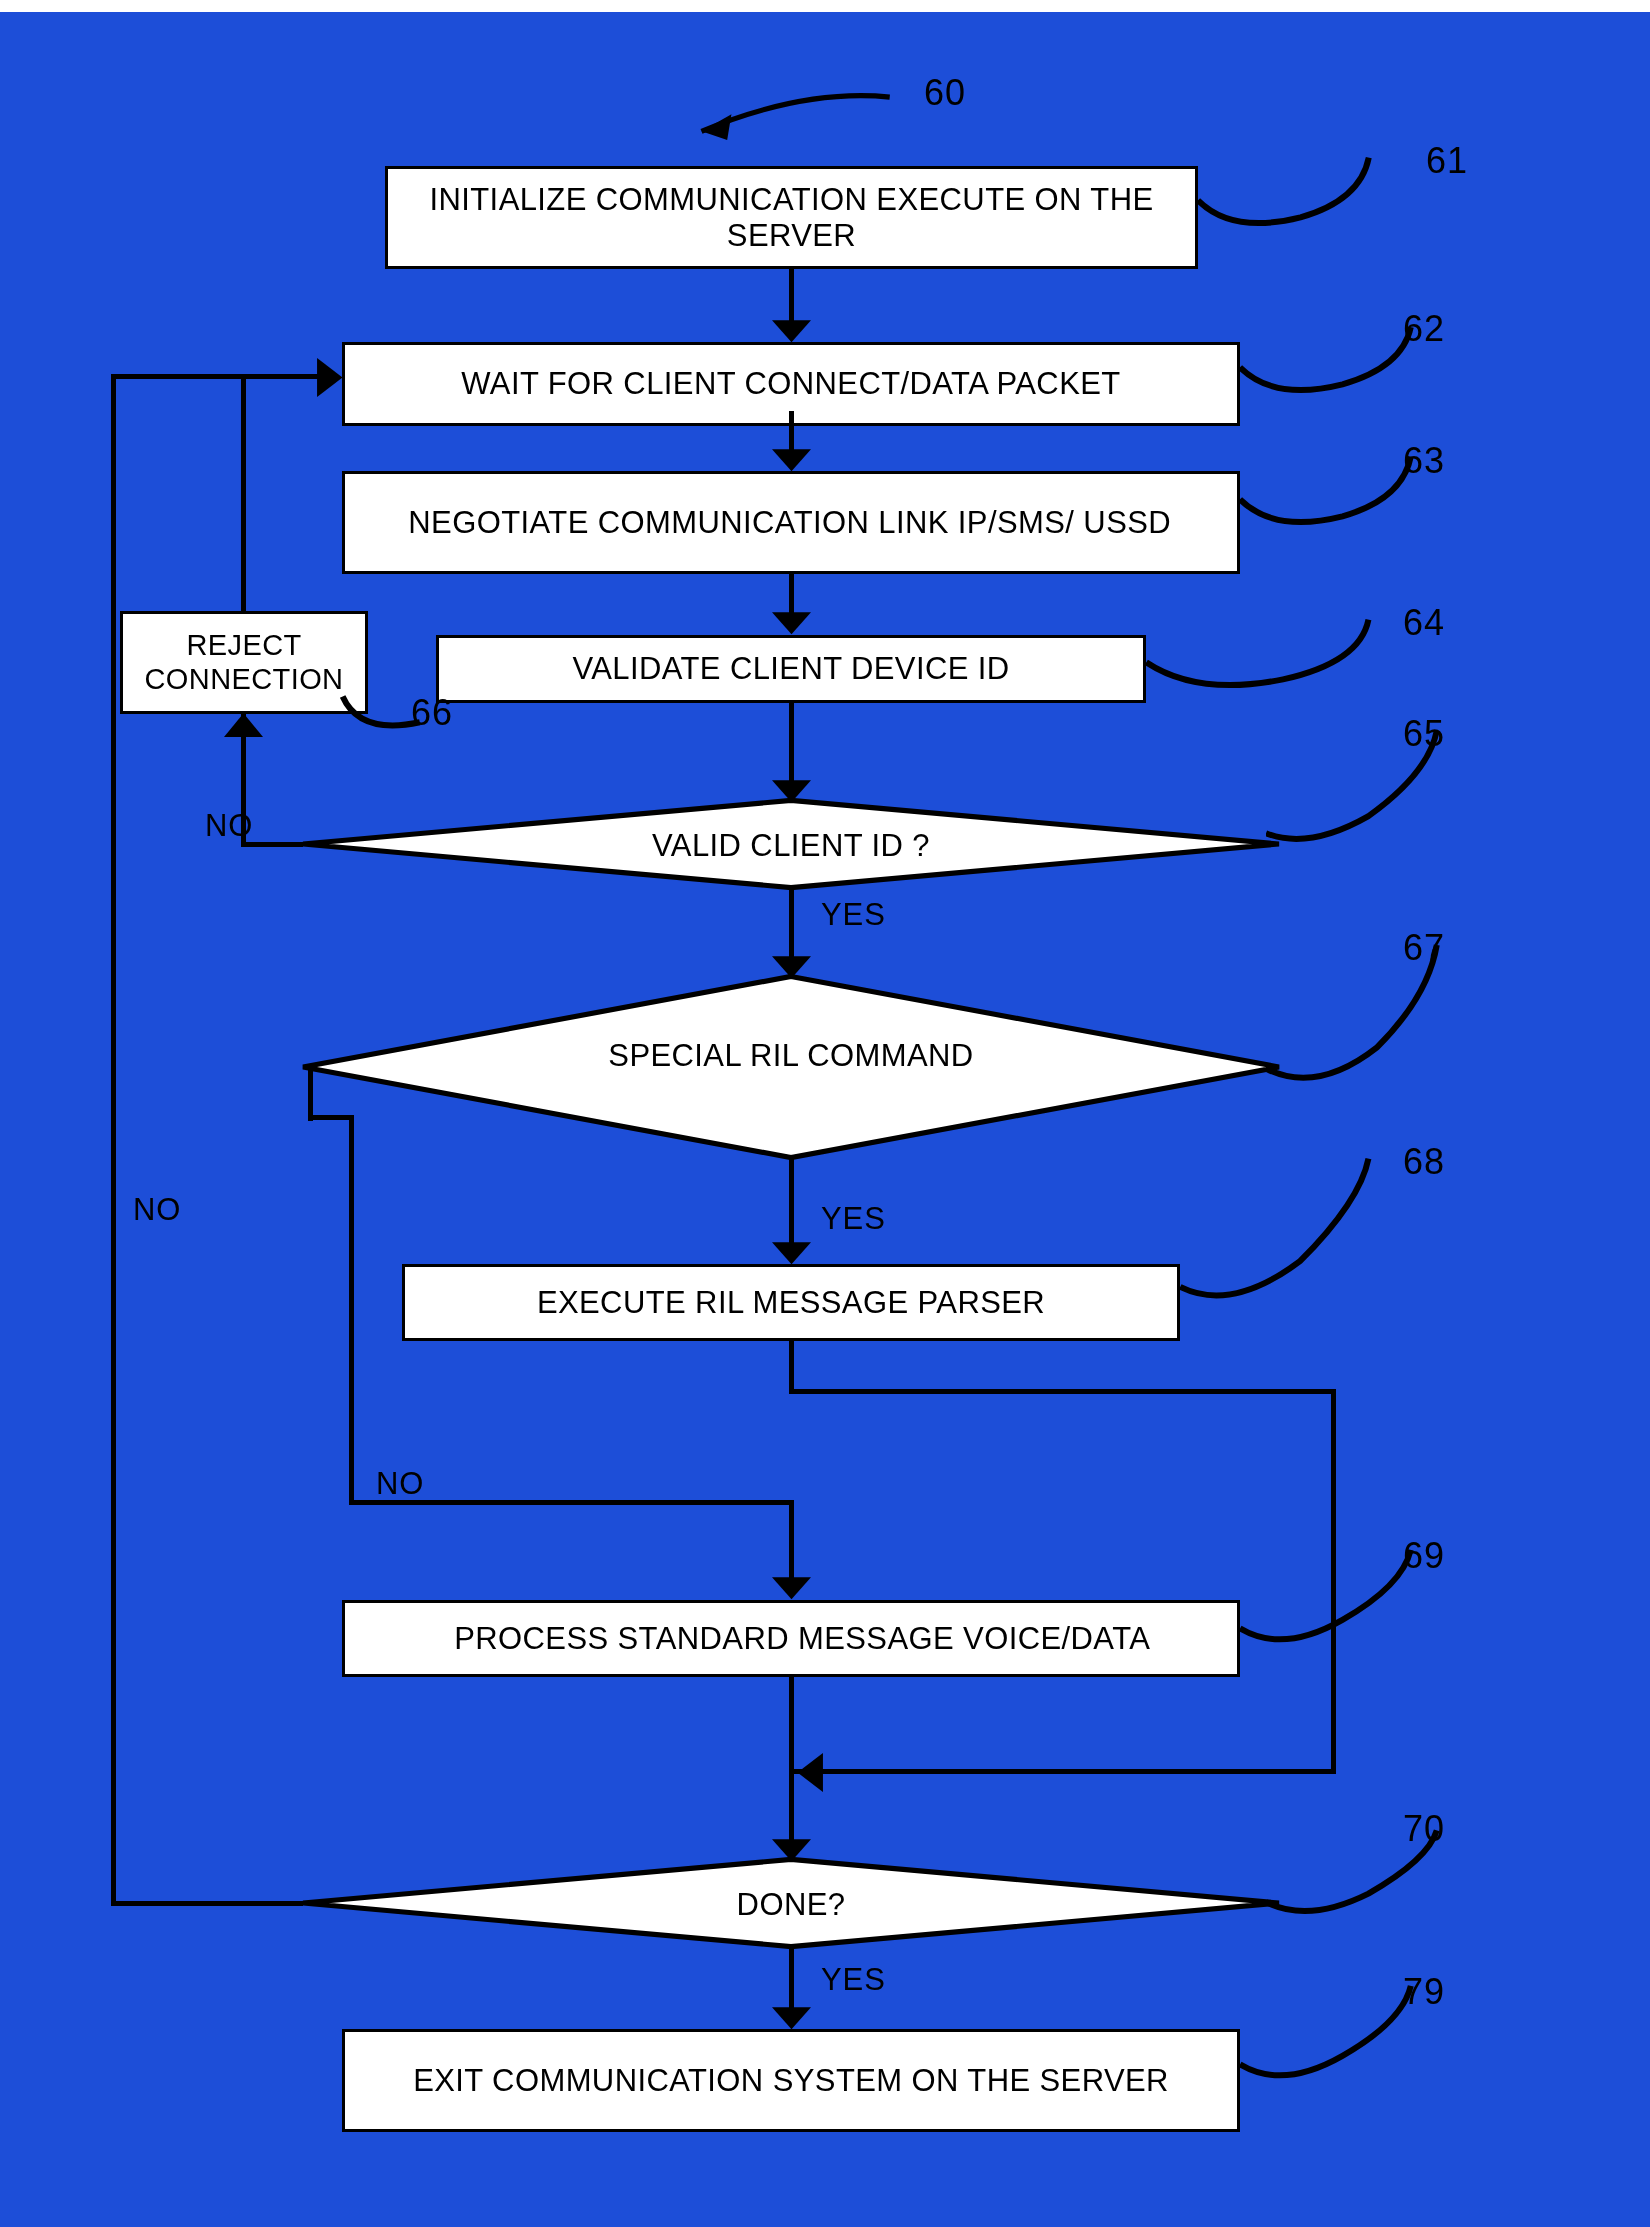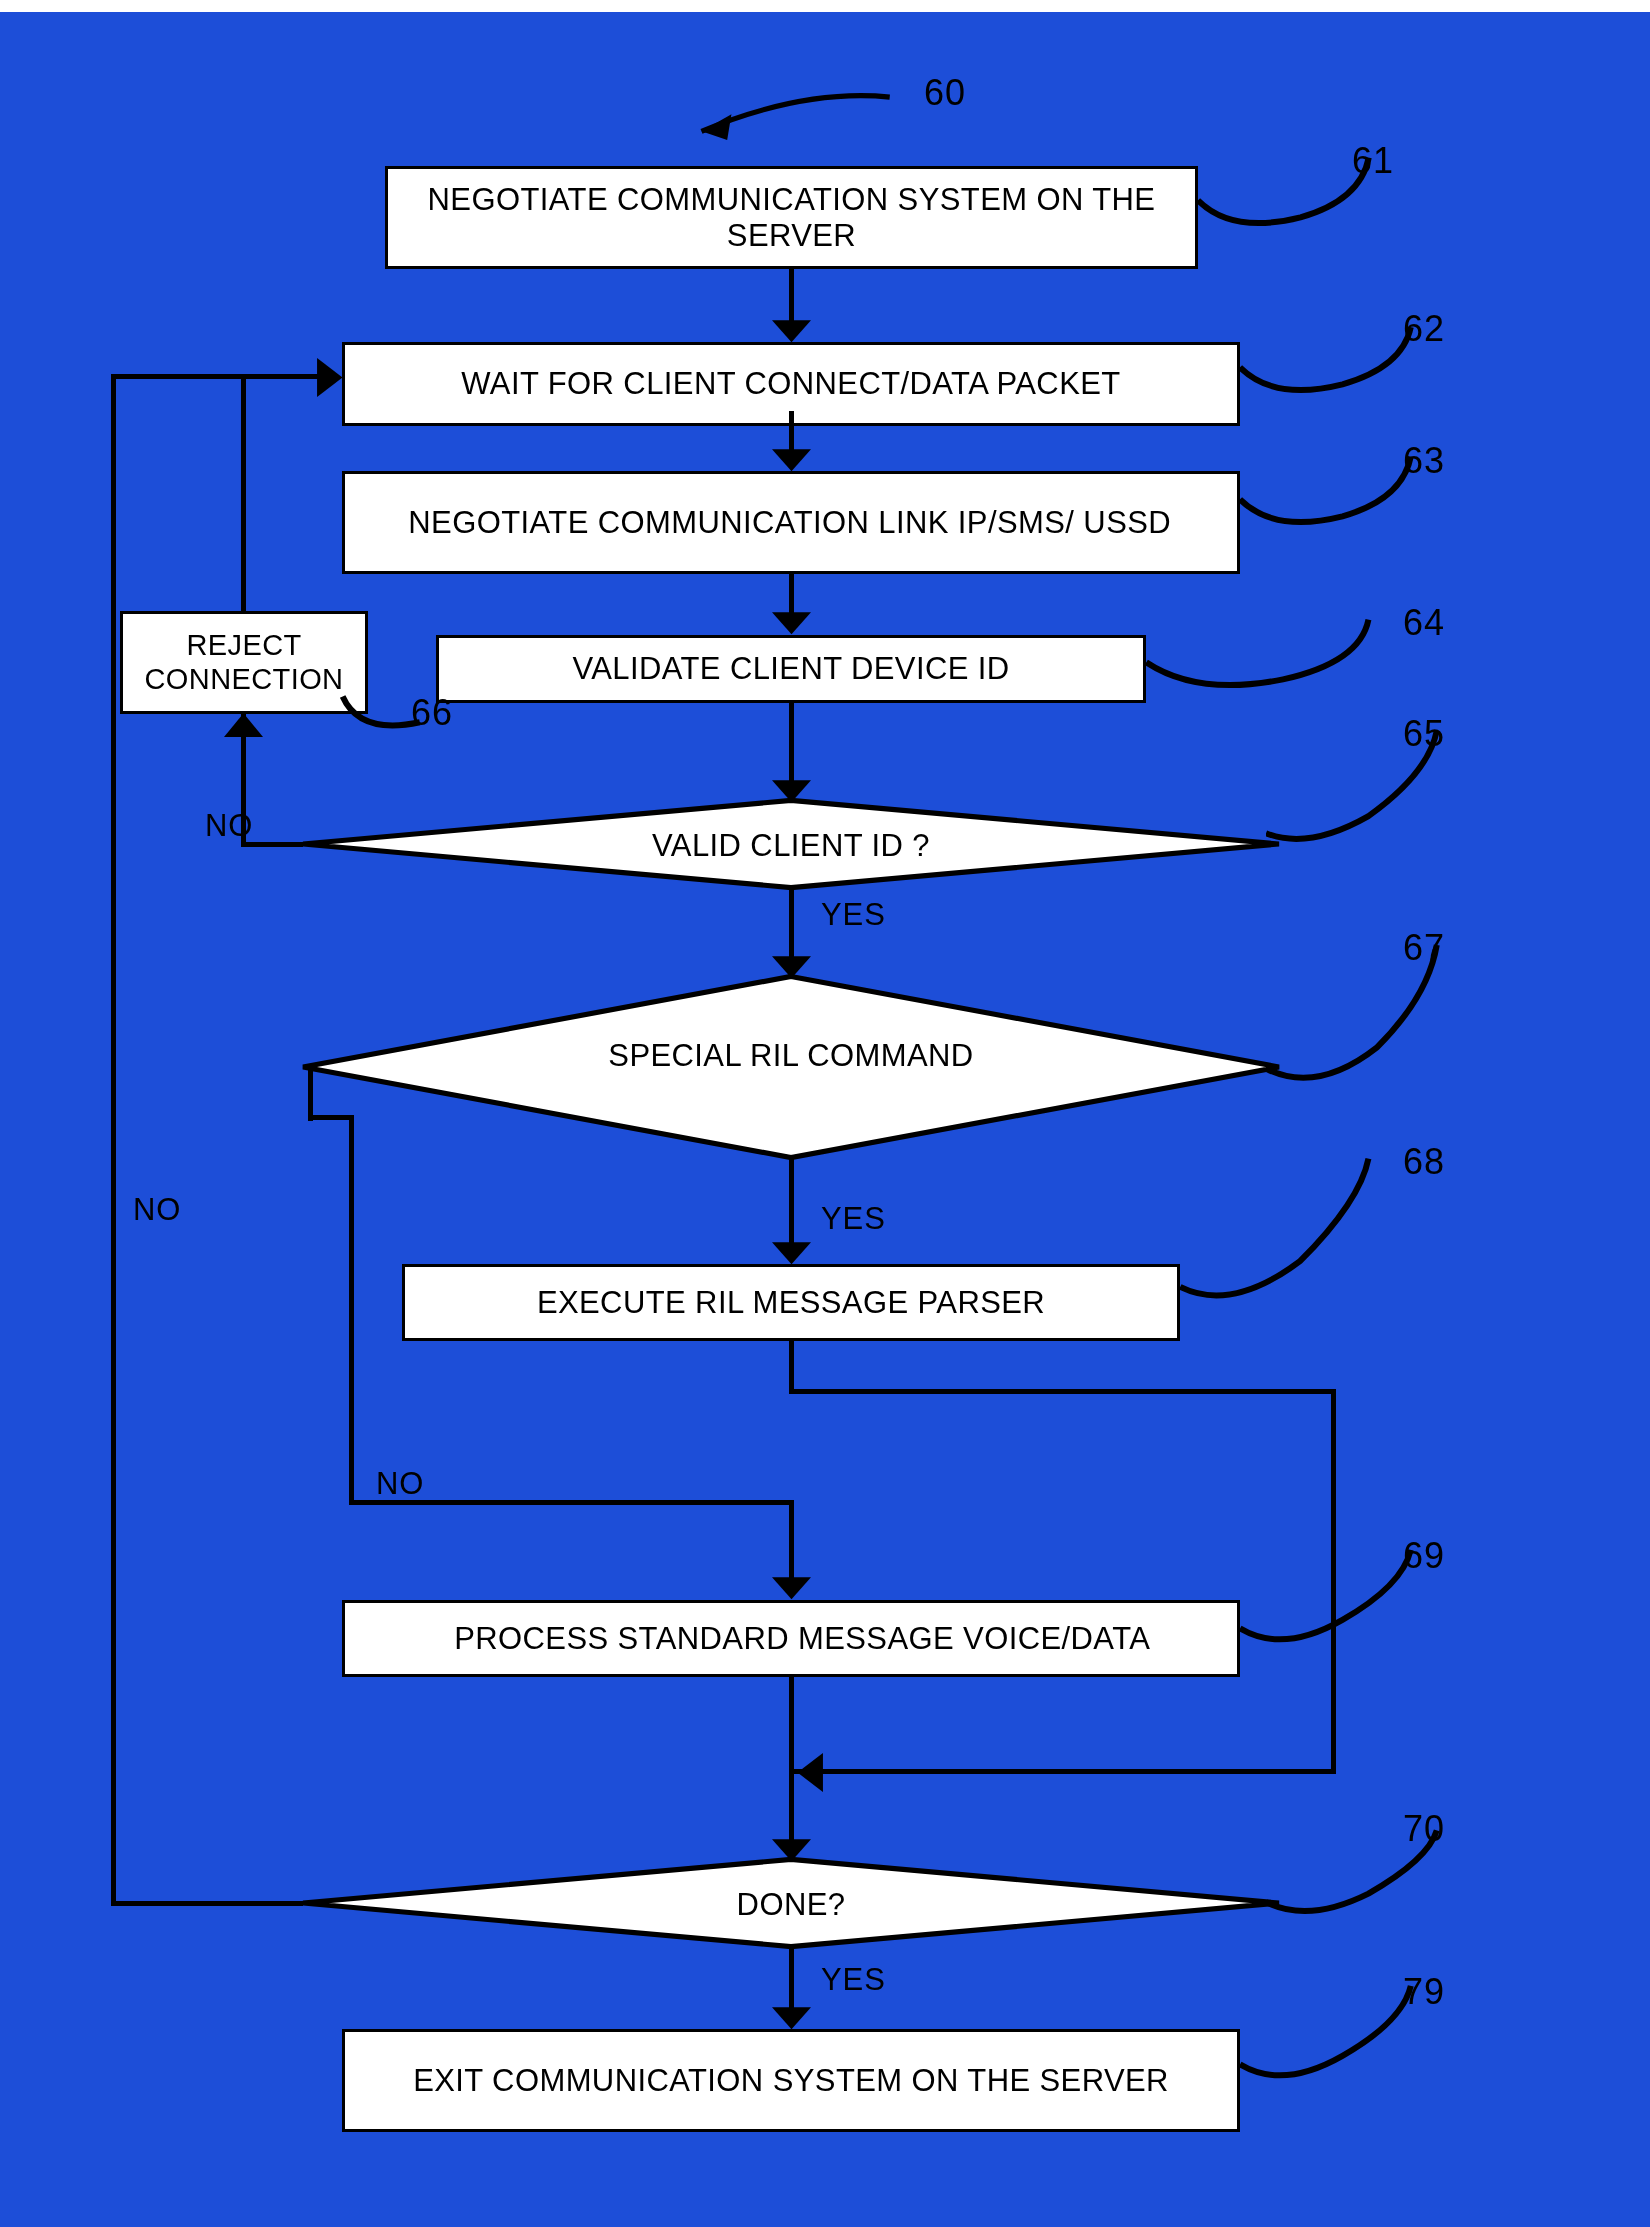--- a/index.html
+++ b/index.html
@@ -69,26 +69,26 @@
 
 <div id="stage">
 
   <svg class="swoosh" style="left:650px; top:68px;" width="257" height="77" viewBox="0 0 300 90">
     <path d="M280 20 Q 180 10 60 60" stroke="#000" stroke-width="6" fill="none"></path>
     <polygon points="60,60 95,40 90,70" fill="#000"></polygon>
   </svg>
   <div class="lbl" style="left:924px; top:60px;">60</div>
 
   <div class="box" style="left:385px; top:154px; width:813px; height:103px;">
-    <span>NEGOTIATE COMMUNICATION SYSTEM ON THE SERVER</span>
+    <span>INITIALIZE COMMUNICATION EXECUTE ON THE SERVER</span>
   </div>
   <svg class="swoosh" style="left:1198px; top:137px;" width="222" height="94" viewBox="0 0 260 110">
     <path d="M0 60 Q 40 100 120 80 Q 190 60 200 10" stroke="#000" stroke-width="7" fill="none"></path>
   </svg>
-  <div class="lbl" style="left:1352px; top:128px;">61</div>
+  <div class="lbl" style="left:1426px; top:128px;">61</div>
 
   <div class="line" style="left:789px; top:257px; width:5.1px; height:60px;"></div>
   <svg class="arrow" style="left:772px; top:308px;" width="39" height="26" viewBox="0 0 46 30">
       <polygon points="0,0 46,0 23,26" fill="#000"></polygon>
     </svg>
 
   <div class="box" style="left:342px; top:330px; width:898px; height:84px;">
     <span>WAIT FOR CLIENT CONNECT/DATA PACKET</span>
   </div>
   <svg class="swoosh" style="left:1240px; top:308px;" width="222" height="86" viewBox="0 0 260 100">

